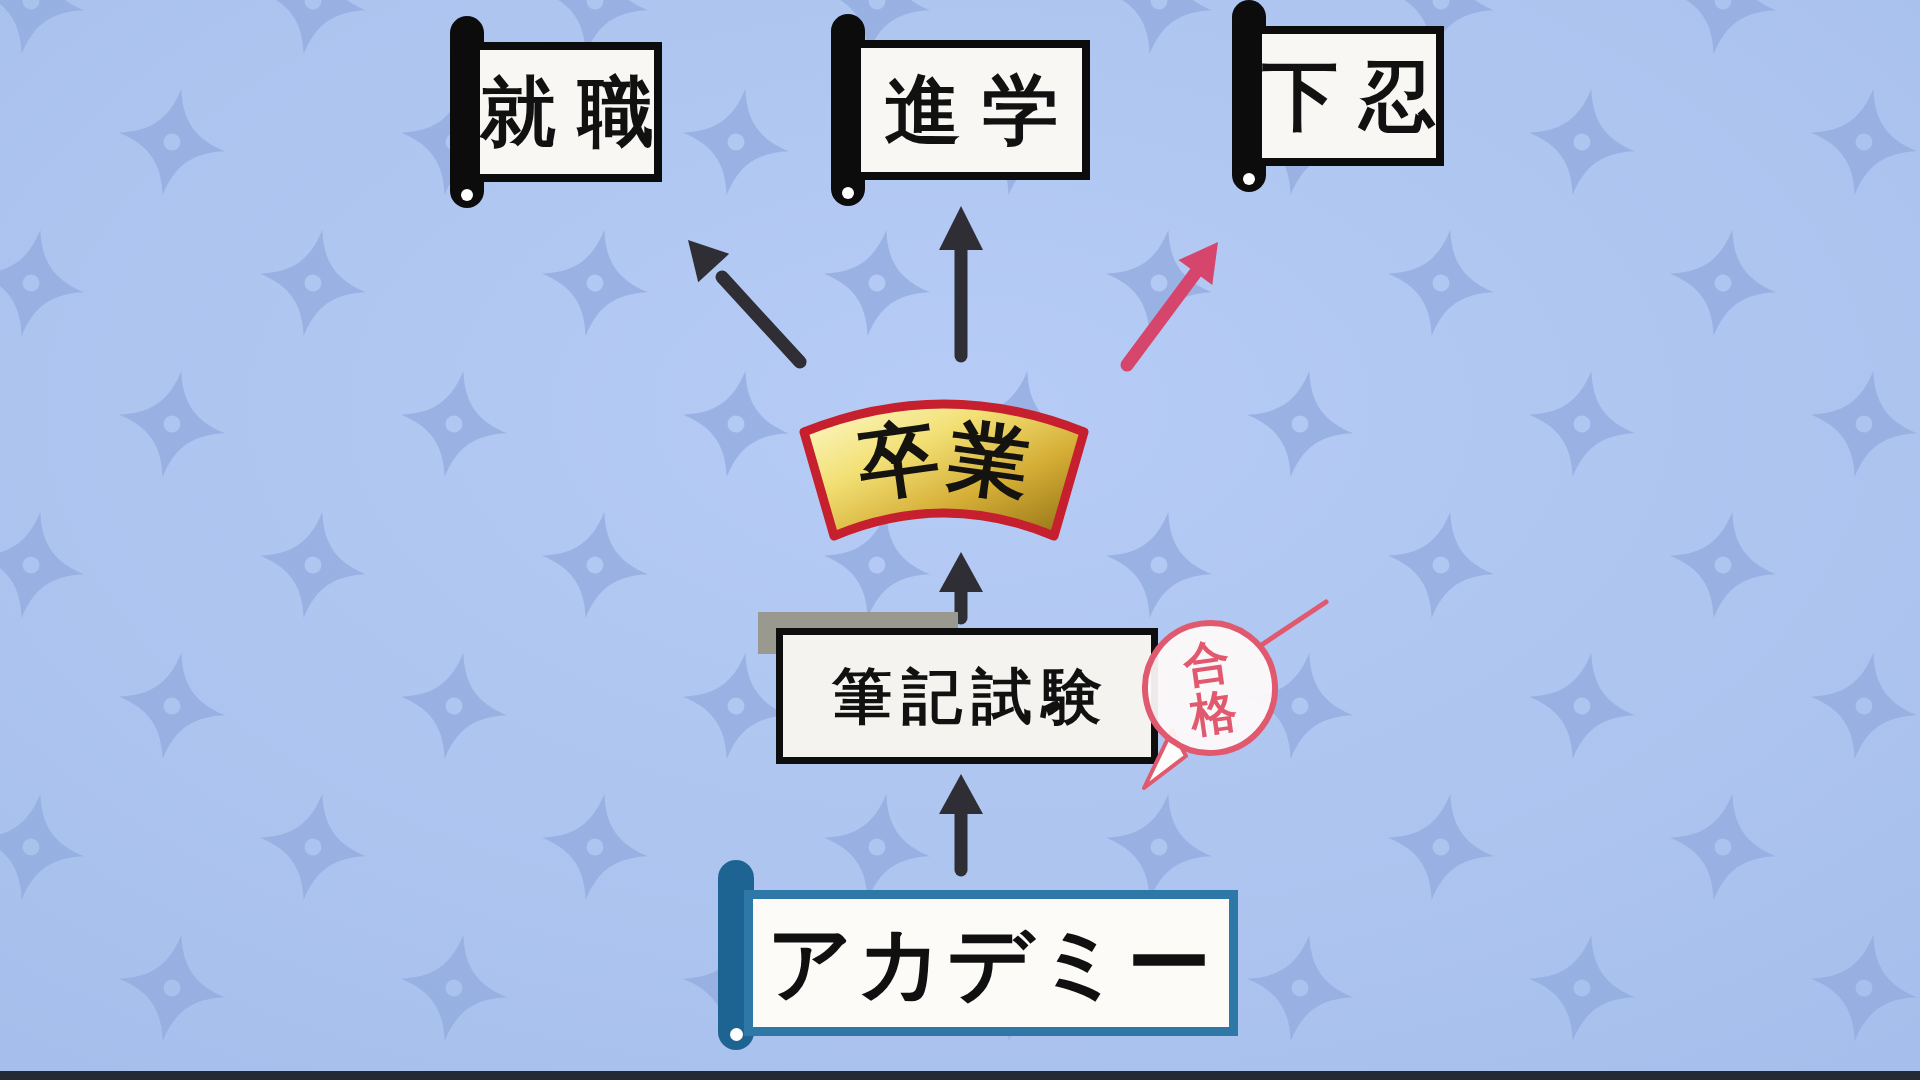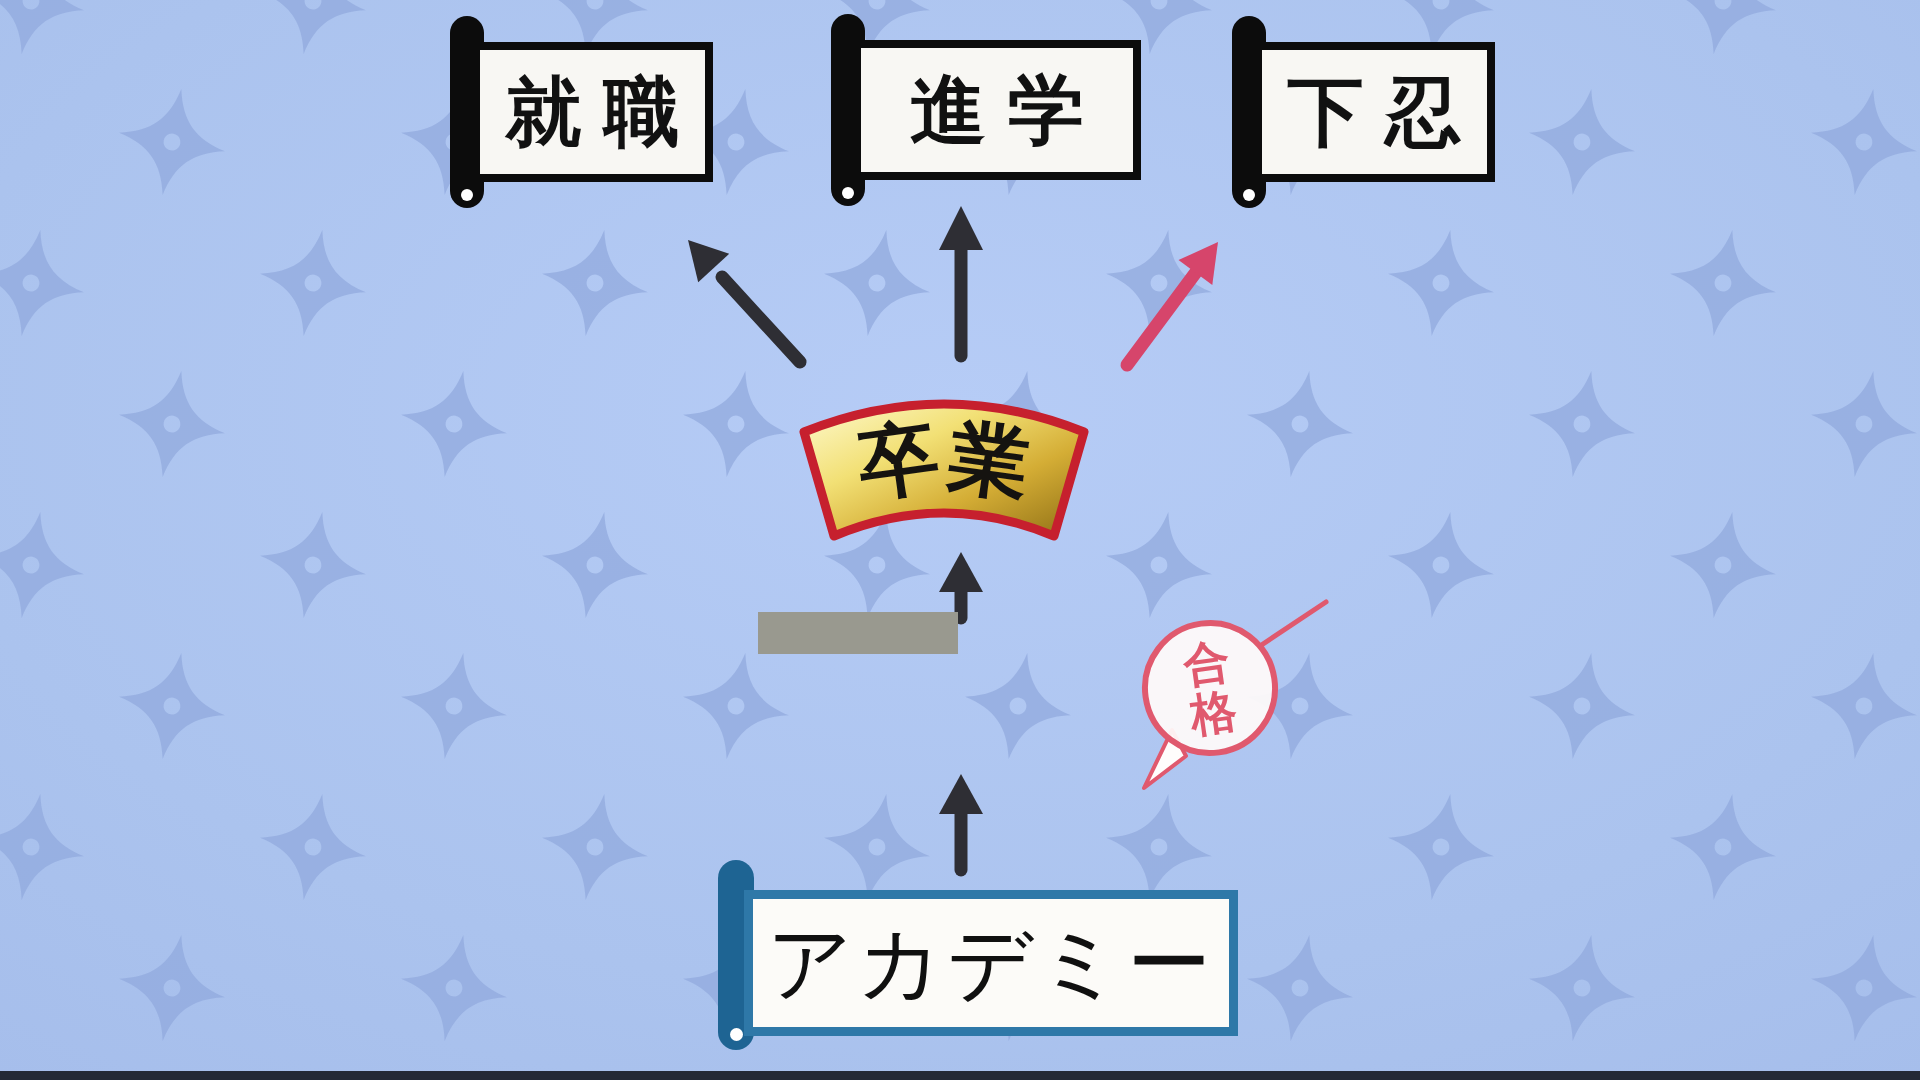--- a/index.html
+++ b/index.html
@@ -14,21 +14,21 @@
   .arrows{z-index:1;pointer-events:none;}
   .arrow line{stroke-width:13;stroke-linecap:round;fill:none;}
   .arrow.black line{stroke:var(--arrow-black,#2e2e34);}
   .arrow.black polygon{fill:var(--arrow-black,#2e2e34);}
   .arrow.red line{stroke:var(--arrow-red,#d6456b);}
   .arrow.red polygon{fill:var(--arrow-red,#d6456b);}
 
   .node{position:absolute;z-index:2;}
 
   
-  .scroll{width:263px;height:192px;}
+  .scroll{width:212px;height:192px;}
   .roller{position:absolute;left:0;top:0;width:34px;height:100%;background:var(--scroll-ink,#0c0c0c);border-radius:17px;}
   .roller-dot{position:absolute;left:50%;bottom:7px;width:12px;height:12px;border-radius:50%;background:#fff;transform:translateX(-50%);}
   .paper{position:absolute;left:22px;top:26px;right:0;bottom:26px;background:#f8f7f3;border:8px solid var(--scroll-ink,#0c0c0c);box-sizing:border-box;display:flex;align-items:center;justify-content:center;}
   .kanji-2{font-size:76px;font-weight:600;color:#111;letter-spacing:22px;margin-right:-22px;line-height:1;white-space:nowrap;}
 
   
   .grad{left:788px;top:372px;width:312px;height:186px;}
   .grad-label{position:absolute;inset:0;display:flex;align-items:center;justify-content:center;gap:12px;padding-bottom:16px;}
   .grad-char{font-size:80px;font-weight:700;color:#151310;line-height:1;display:inline-block;}
   .grad-char.l{transform:rotate(-8deg) translateY(3px);}
@@ -46,21 +46,21 @@
   .stamp-flick line{stroke:var(--stamp-pink,#e0596e);stroke-width:5;stroke-linecap:round;}
   .stamp{left:1142px;top:620px;width:136px;height:136px;transform:rotate(-8deg);z-index:3;}
   .stamp-circle{width:100%;height:100%;border-radius:50%;border:6px solid var(--stamp-pink,#e0596e);background:rgba(255,251,250,0.93);box-sizing:border-box;display:flex;flex-direction:column;align-items:center;justify-content:center;}
   .stamp-char{font-size:46px;line-height:50px;font-weight:600;color:var(--stamp-pink,#e0596e);}
 
   
   .academy{left:718px;top:860px;width:522px;height:192px;}
   .academy-roller{position:absolute;left:0;top:0;width:36px;height:190px;background:#1e6493;border-radius:18px;}
   .academy-dot{position:absolute;left:12px;top:168px;width:13px;height:13px;border-radius:50%;background:#fff;}
   .academy-box{position:absolute;left:26px;top:30px;width:494px;height:146px;background:#fcfbf8;border:9px solid var(--academy-border,#2e78a8);box-sizing:border-box;display:flex;align-items:center;justify-content:center;}
-  .academy-label{font-size:84px;font-weight:400;color:#101010;letter-spacing:4px;line-height:1;white-space:nowrap;}
+  .academy-label{font-size:84px;font-weight:700;color:#101010;letter-spacing:4px;line-height:1;white-space:nowrap;}
 
   .bottom-bar{position:absolute;left:0;bottom:0;width:100%;height:9px;background:var(--bottom-bar,#242936);z-index:5;}
 </style>
 </head>
 <body>
 
 <div class="stage">
 
   <svg id="pattern-layer" class="layer" width="1920" height="1080" viewBox="0 0 1920 1080">
       <path d="M50,2 C56,30 70,44 98,50 C70,56 56,70 50,98 C44,70 30,56 2,50 C30,44 44,30 50,2 Z M50,42.5 A7.5,7.5 0 1 0 50.01,42.5 Z" transform="translate(-25,-55) rotate(10 56 56) scale(1.12)"></path>
@@ -171,21 +171,21 @@
 
   <div class="node scroll" style="left:831px;top:14px;padding-left:47px;">
     <div class="roller">
       <span class="roller-dot"></span>
     </div>
     <div class="paper">
       <span class="kanji-2">進学</span>
     </div>
   </div>
 
-  <div class="node scroll" style="left:1232px;top:16px;">
+  <div class="node scroll" style="left:1232px;top:0;">
     <div class="roller">
       <span class="roller-dot"></span>
     </div>
     <div class="paper">
       <span class="kanji-2">下忍</span>
     </div>
   </div>
 
   <div class="node grad">
     <svg width="312" height="186" viewBox="0 0 312 186">
@@ -199,20 +199,23 @@
       </defs>
       <path d="M16,60 Q156,4 296,60 L266,164 Q156,118 46,164 Z" fill="url(#gold)" stroke-width="9" style="stroke:var(--banner-border,#c6202e)" stroke-linejoin="round"></path>
     </svg>
     <div class="grad-label">
       <span class="grad-char l">卒</span>
       <span class="grad-char r">業</span>
     </div>
   </div>
 
   <div class="node exam-shadow"></div>
+  <div class="node exam-box">
+    <span class="exam-label">筆記試験</span>
+  </div>
 
   <svg class="node stamp-tail" viewBox="0 0 76 76">
     <polygon points="44,8 16,66 58,34"></polygon>
   </svg>
   <svg class="node stamp-flick" viewBox="0 0 76 56">
     <line x1="4" y1="50" x2="70" y2="6"></line>
   </svg>
   <div class="node stamp">
     <div class="stamp-circle">
       <span class="stamp-char">合</span>

